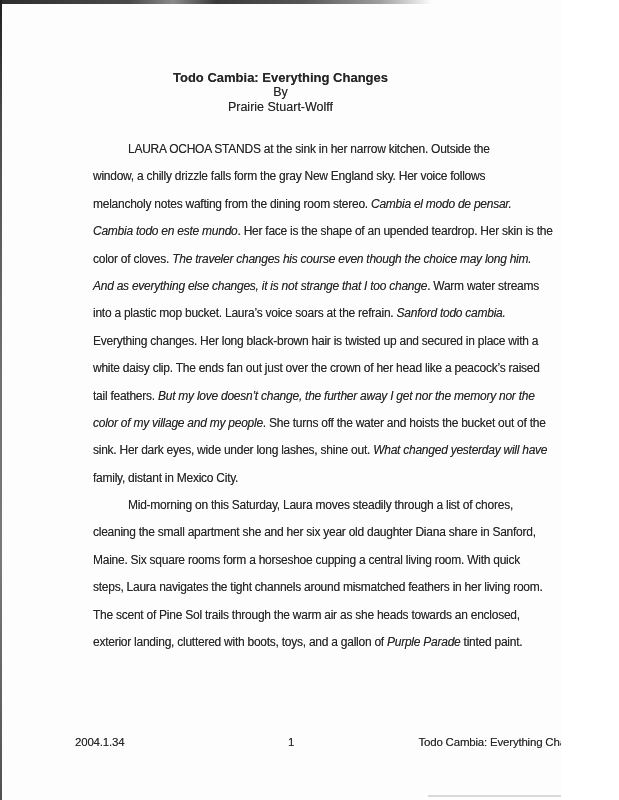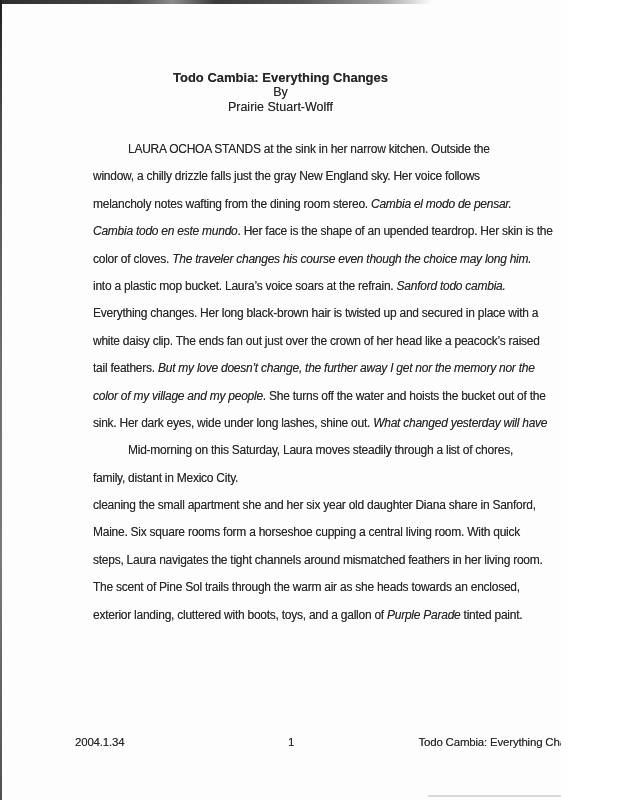--- a/index.html
+++ b/index.html
@@ -91,32 +91,33 @@
   <div class="bottom-smudge"></div>
 
   <div class="title-block">
     <div class="doc-title">Todo Cambia: Everything Changes</div>
     <div class="doc-byline">By</div>
     <div class="doc-author">Prairie Stuart-Wolff</div>
   </div>
 
   <div class="body-text">
       <div class="line indent"><span>LAURA OCHOA STANDS at the sink in her narrow kitchen. Outside the</span></div>
-      <div class="line"><span>window, a chilly drizzle falls just the gray New England sky. Her voice follows</span></div>
+      <div class="line"><span>window, a chilly drizzle falls form the gray New England sky. Her voice follows</span></div>
       <div class="line"><span>melancholy notes wafting from the dining room stereo. </span><em>Cambia el modo de pensar.</em></div>
       <div class="line"><em>Cambia todo en este mundo</em><span>. Her face is the shape of an upended teardrop. Her skin is the</span></div>
       <div class="line"><span>color of cloves. </span><em>The traveler changes his course even though the choice may long him.</em></div>
+      <div class="line"><em>And as everything else changes, it is not strange that I too change</em><span>. Warm water streams</span></div>
       <div class="line"><span>into a plastic mop bucket. Laura’s voice soars at the refrain. </span><em>Sanford todo cambia.</em></div>
       <div class="line"><span>Everything changes. Her long black-brown hair is twisted up and secured in place with a</span></div>
       <div class="line"><span>white daisy clip. The ends fan out just over the crown of her head like a peacock’s raised</span></div>
       <div class="line"><span>tail feathers. </span><em>But my love doesn’t change, the further away I get nor the memory nor the</em></div>
       <div class="line"><em>color of my village and my people</em><span>. She turns off the water and hoists the bucket out of the</span></div>
       <div class="line"><span>sink. Her dark eyes, wide under long lashes, shine out. </span><em>What changed yesterday will have</em></div>
+      <div class="line"><span>family, distant in Mexico City.</span></div>
       <div class="line indent"><span>Mid-morning on this Saturday, Laura moves steadily through a list of chores,</span></div>
-      <div class="line"><span>family, distant in Mexico City.</span></div>
       <div class="line"><span>cleaning the small apartment she and her six year old daughter Diana share in Sanford,</span></div>
       <div class="line"><span>Maine. Six square rooms form a horseshoe cupping a central living room. With quick</span></div>
       <div class="line"><span>steps, Laura navigates the tight channels around mismatched feathers in her living room.</span></div>
       <div class="line"><span>The scent of Pine Sol trails through the warm air as she heads towards an enclosed,</span></div>
       <div class="line"><span>exterior landing, cluttered with boots, toys, and a gallon of </span><em>Purple Parade</em><span> tinted paint.</span></div>
     </div>
 
   <div class="footer">
     <span class="footer-left">2004.1.34</span>
     <span class="footer-center">1</span>

